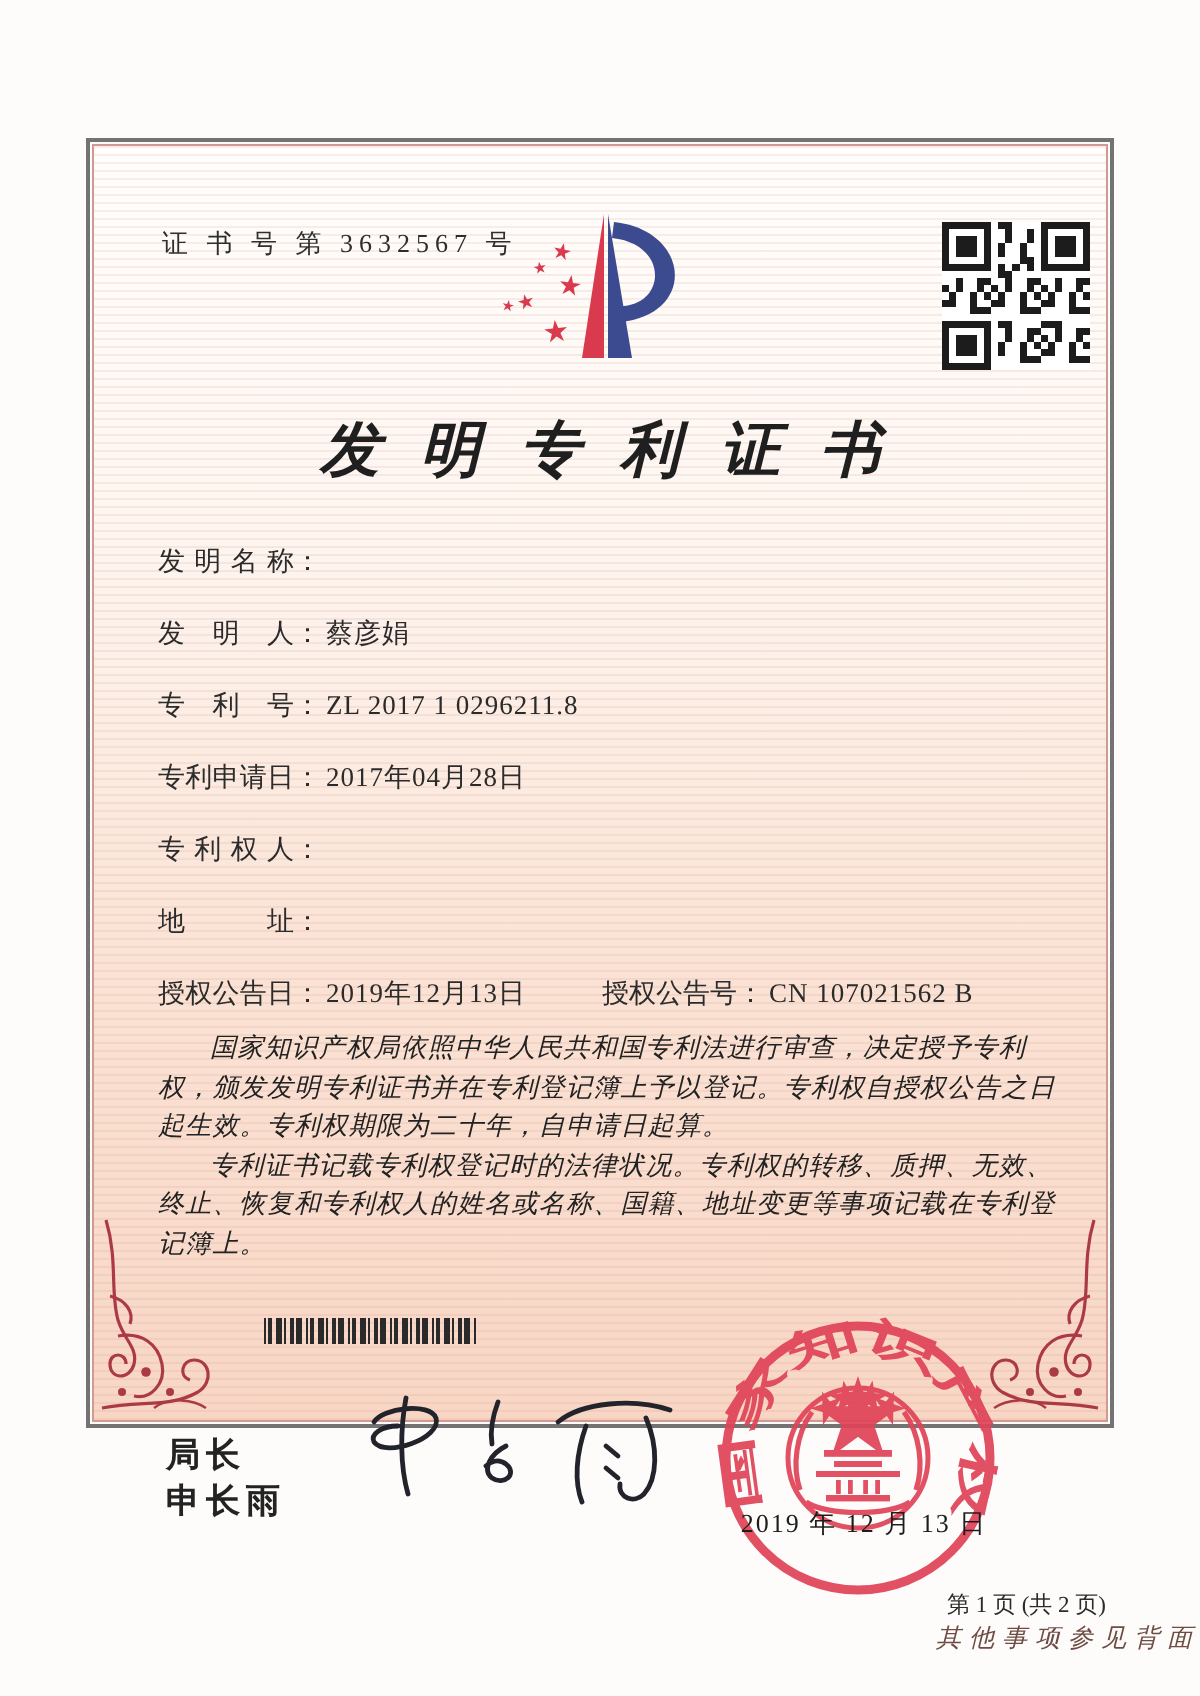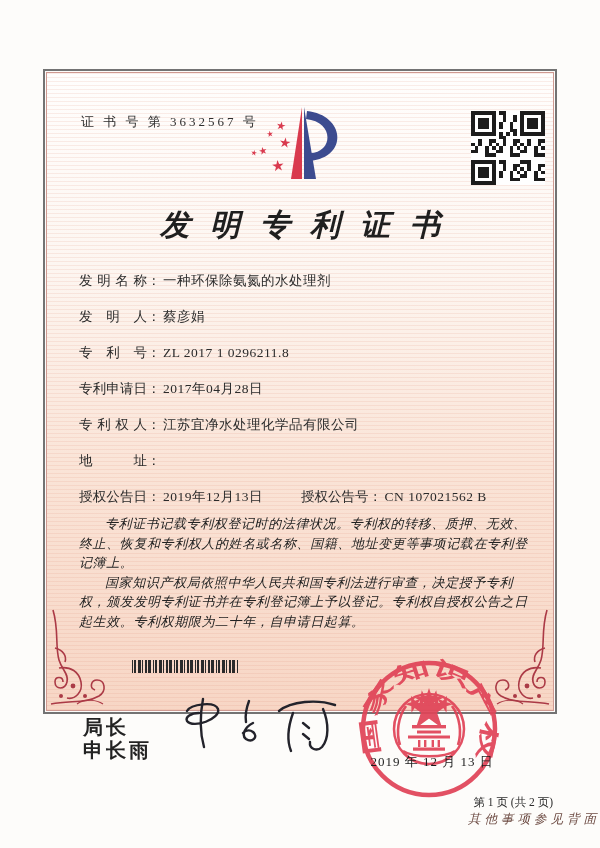--- a/index.html
+++ b/index.html
@@ -29,21 +29,21 @@
   .fvalue { letter-spacing:0.5px; }
   .grant2 { position:absolute; left:222px; top:0; display:flex; align-items:baseline; white-space:nowrap; }
 
   .bodytext { position:absolute; left:32px; top:441px; width:450px; font-size:13px; line-height:19.5px;
     font-style:italic; letter-spacing:0.6px; color:#222; }
   .bodytext p { text-indent:2em; }
 
   .barcode { position:absolute; left:85px; top:586px; width:108px; height:13px; }
 
   .director { position:absolute; left:36px; top:643px; font-family:"Liberation Sans","DejaVu Sans",sans-serif;
-    font-size:20px; font-weight:600; letter-spacing:3px; color:#232323; line-height:23px; }
+    font-size:17px; font-weight:600; letter-spacing:3px; color:#232323; line-height:23px; }
 
   .signature { position:absolute; left:128px; top:616px; width:175px; height:70px; }
 
   .seal { position:absolute; left:307px; top:581px; width:150px; height:150px; opacity:0.93; }
   .sealdate { position:absolute; left:270px; top:680px; width:230px; text-align:center;
     font-size:13px; color:#1d1d1d; letter-spacing:1px; z-index:3; }
 
   .pageinfo { position:absolute; left:0; top:722px; width:100%; text-align:right; font-size:11.5px; color:#2b2b2b; }
 
   .flourish { position:absolute; bottom:2px; width:62px; height:100px; }
@@ -196,61 +196,59 @@
             <rect x="20" y="19" width="1" height="1" fill="#1c1c1c"></rect>
           </svg>
       </div>
 
       <div class="title">发明专利证书</div>
 
       <div class="fields">
         <div class="frow" style="top:0">
           <span class="flabel">发明名称</span>
             <span class="fcolon">：</span>
-            <span class="fvalue">一种环保除氨氮的水处理剂</span>
         </div>
         <div class="frow" style="top:36px">
           <span class="flabel">发明人</span>
             <span class="fcolon">：</span>
             <span class="fvalue">蔡彦娟</span>
         </div>
         <div class="frow" style="top:72px">
           <span class="flabel">专利号</span>
             <span class="fcolon">：</span>
             <span class="fvalue">ZL 2017 1 0296211.8</span>
         </div>
         <div class="frow" style="top:108px">
           <span class="flabel">专利申请日</span>
             <span class="fcolon">：</span>
             <span class="fvalue">2017年04月28日</span>
         </div>
         <div class="frow" style="top:144px">
           <span class="flabel">专利权人</span>
             <span class="fcolon">：</span>
-            <span class="fvalue">江苏宜净水处理化学品有限公司</span>
         </div>
         <div class="frow" style="top:180px">
           <span class="flabel">地址</span>
             <span class="fcolon">：</span>
         </div>
         <div class="frow" style="top:216px; width:452px;">
           <span class="flabel">授权公告日</span>
             <span class="fcolon">：</span>
             <span class="fvalue">2019年12月13日</span>
           <span class="grant2">
             <span>授权公告号</span>
               <span class="fcolon">：</span>
               <span class="fvalue">CN 107021562 B</span>
           </span>
         </div>
       </div>
 
       <div class="bodytext">
+        <p>国家知识产权局依照中华人民共和国专利法进行审查，决定授予专利权，颁发发明专利证书并在专利登记簿上予以登记。专利权自授权公告之日起生效。专利权期限为二十年，自申请日起算。</p>
         <p>专利证书记载专利权登记时的法律状况。专利权的转移、质押、无效、终止、恢复和专利权人的姓名或名称、国籍、地址变更等事项记载在专利登记簿上。</p>
-        <p>国家知识产权局依照中华人民共和国专利法进行审查，决定授予专利权，颁发发明专利证书并在专利登记簿上予以登记。专利权自授权公告之日起生效。专利权期限为二十年，自申请日起算。</p>
       </div>
 
       <div class="barcode">
         <svg id="bcsvg" width="108" height="13">
             <rect x="0" y="0" width="1" height="13" fill="#2a2a2a"></rect>
             <rect x="2" y="0" width="2" height="13" fill="#2a2a2a"></rect>
             <rect x="6" y="0" width="3" height="13" fill="#2a2a2a"></rect>
             <rect x="10" y="0" width="1" height="13" fill="#2a2a2a"></rect>
             <rect x="13" y="0" width="2" height="13" fill="#2a2a2a"></rect>
             <rect x="16" y="0" width="3" height="13" fill="#2a2a2a"></rect>

